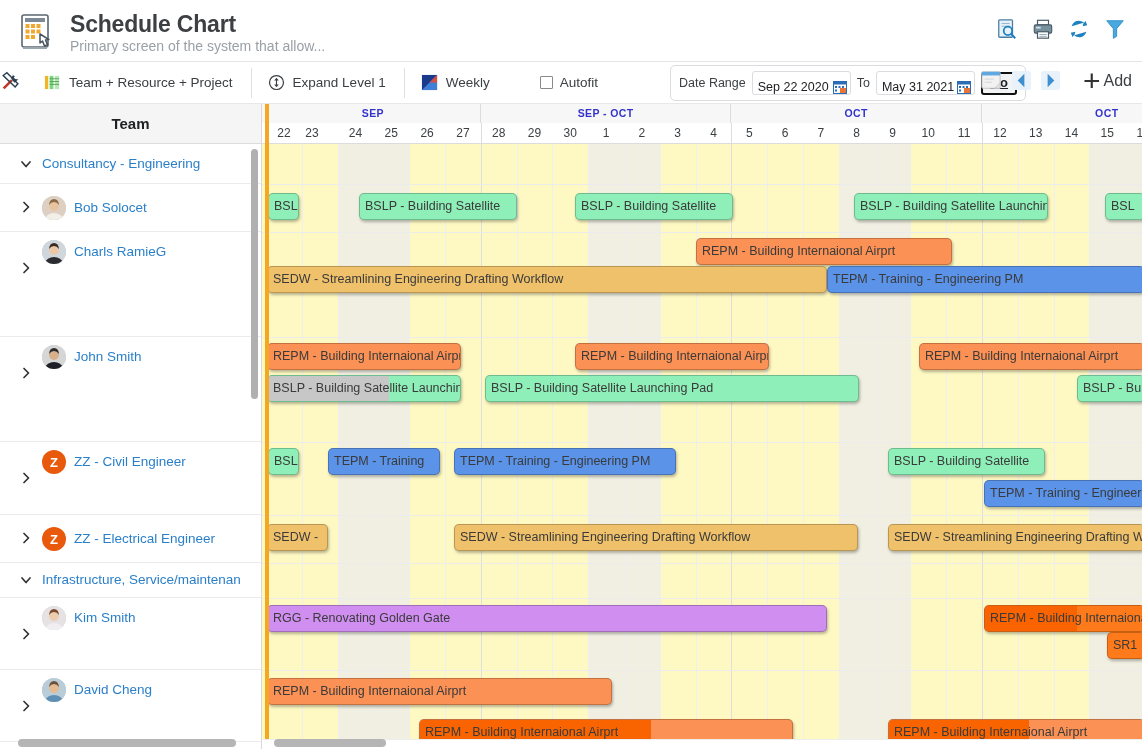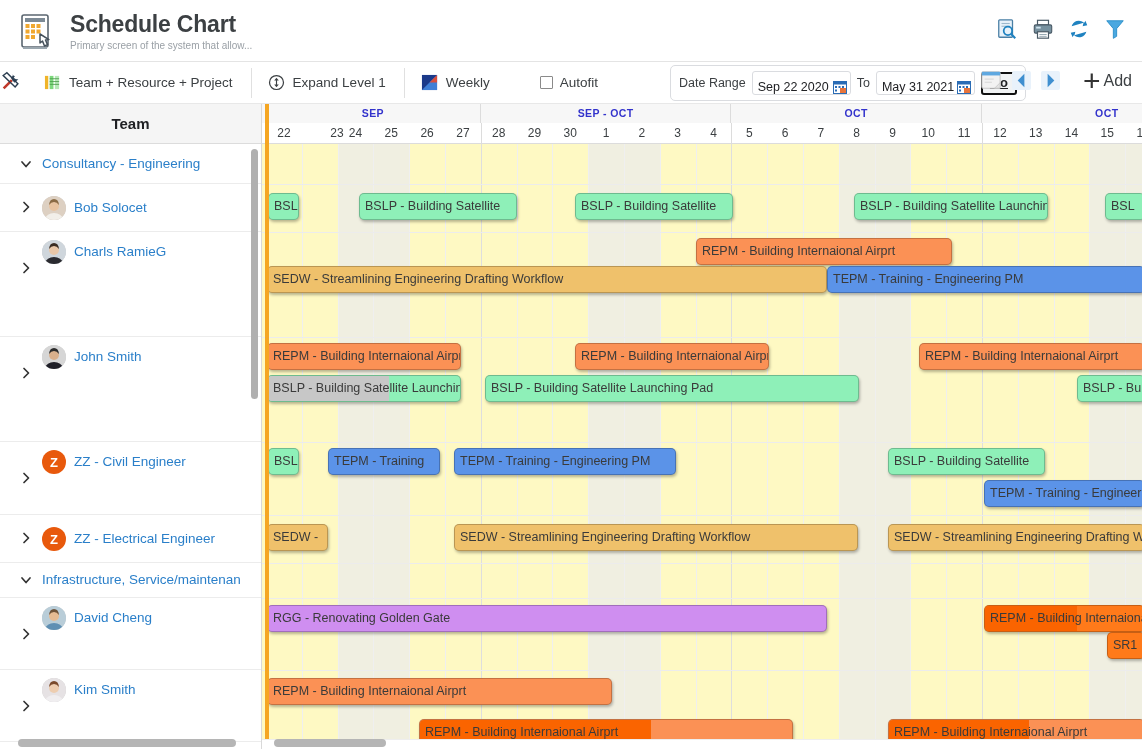--- a/index.html
+++ b/index.html
@@ -38,21 +38,21 @@
   }
   .header-titles { padding-top: 0px; }
   .page-title {
     font-size: 23px;
     font-weight: bold;
     color: #3c4043;
     letter-spacing: -0.2px;
     line-height: 28px;
   }
   .page-subtitle {
-    font-size: 10px;
+    font-size: 14px;
     color: #9aa0a6;
     line-height: 14px;
     margin-top: 1px;
   }
   .header-icons {
     position: absolute; right: 16px; top: 18px;
     display: flex; align-items: center; gap: 14px;
   }
   .hicon { width: 22px; height: 22px; cursor: pointer; display:block; }
 
@@ -619,62 +619,62 @@
             </div>
           </div>
           <div class="sb-row member" style="height: 72px; align-items: flex-start;">
             <span class="caret" style="margin-top: 28px;">
               <svg width="14" height="14" viewBox="0 0 14 14">
                 <path d="M5 2.5 L9.5 7 L5 11.5" fill="none" stroke="#333" stroke-width="1.7" stroke-linecap="round" stroke-linejoin="round"></path>
               </svg>
             </span>
             <div class="memberline" style="margin-top: 8px;">
               <span class="avatar"><svg viewBox="0 0 24 24" width="24" height="24">
+                  <rect width="24" height="24" fill="#e6e2e4"></rect>
+                  <path d="M2 24 q3 -7 10 -7 q7 0 10 7 z" fill="#f0eef0"></path>
+                  <circle cx="12" cy="10" r="5" fill="#edcdb0"></circle>
+                  <path d="M7 9 q0.5 -6 5 -6 q4.5 0 5 6 q-2 -3 -5 -3 q-3 0 -5 3 z" fill="#7a4a2c"></path>
+                </svg></span>
+              <span class="sb-label">Kim Smith</span>
+            </div>
+          </div>
+          <div class="sb-row member" style="height: 72px; align-items: flex-start;">
+            <span class="caret" style="margin-top: 28px;">
+              <svg width="14" height="14" viewBox="0 0 14 14">
+                <path d="M5 2.5 L9.5 7 L5 11.5" fill="none" stroke="#333" stroke-width="1.7" stroke-linecap="round" stroke-linejoin="round"></path>
+              </svg>
+            </span>
+            <div class="memberline" style="margin-top: 8px;">
+              <span class="avatar"><svg viewBox="0 0 24 24" width="24" height="24">
                   <rect width="24" height="24" fill="#b9cdd8"></rect>
                   <path d="M2 24 q3 -7 10 -7 q7 0 10 7 z" fill="#5f8fb3"></path>
                   <circle cx="12" cy="10" r="5" fill="#e5bb93"></circle>
                   <path d="M7 9 q0.5 -6 5 -6 q4.5 0 5 6 q-2 -3 -5 -3 q-3 0 -5 3 z" fill="#6d5238"></path>
                 </svg></span>
               <span class="sb-label">David Cheng</span>
-            </div>
-          </div>
-          <div class="sb-row member" style="height: 72px; align-items: flex-start;">
-            <span class="caret" style="margin-top: 28px;">
-              <svg width="14" height="14" viewBox="0 0 14 14">
-                <path d="M5 2.5 L9.5 7 L5 11.5" fill="none" stroke="#333" stroke-width="1.7" stroke-linecap="round" stroke-linejoin="round"></path>
-              </svg>
-            </span>
-            <div class="memberline" style="margin-top: 8px;">
-              <span class="avatar"><svg viewBox="0 0 24 24" width="24" height="24">
-                  <rect width="24" height="24" fill="#e6e2e4"></rect>
-                  <path d="M2 24 q3 -7 10 -7 q7 0 10 7 z" fill="#f0eef0"></path>
-                  <circle cx="12" cy="10" r="5" fill="#edcdb0"></circle>
-                  <path d="M7 9 q0.5 -6 5 -6 q4.5 0 5 6 q-2 -3 -5 -3 q-3 0 -5 3 z" fill="#7a4a2c"></path>
-                </svg></span>
-              <span class="sb-label">Kim Smith</span>
             </div>
           </div>
           <div class="sb-row member" style="height: 47px; align-items: flex-start;"></div>
         </div>
       <div class="sb-scroll" id="sb-scroll" style="top: 45px; height: 250px;"></div>
       <div class="sb-hscroll"></div>
     </div>
 
     <div class="gantt">
       <div class="today-line"></div>
       <div class="tl-head">
         <div class="tl-months" id="tl-months">
             <div class="tl-month" style="left: 4px; width: 214.8px;">SEP</div>
             <div class="tl-month" style="left: 218.8px; width: 250.6px;">SEP - OCT</div>
             <div class="tl-month" style="left: 469.4px; width: 250.6px;">OCT</div>
             <div class="tl-month" style="left: 720px; width: 250.6px;">OCT</div>
           </div>
         <div class="tl-days" id="tl-days">
             <div class="tl-day" style="left: 4px; width: 35.8px;">22</div>
-            <div class="tl-day" style="left: 57px; width: 35.8px;">23</div>
+            <div class="tl-day" style="left: 32px; width: 35.8px;">23</div>
             <div class="tl-day" style="left: 75.6px; width: 35.8px;">24</div>
             <div class="tl-day" style="left: 111.4px; width: 35.8px;">25</div>
             <div class="tl-day" style="left: 147.2px; width: 35.8px;">26</div>
             <div class="tl-day" style="left: 183px; width: 35.8px;">27</div>
             <div class="tl-day" style="left: 218.8px; width: 35.8px;">28</div>
             <div class="tl-day" style="left: 254.6px; width: 35.8px;">29</div>
             <div class="tl-day" style="left: 290.4px; width: 35.8px;">30</div>
             <div class="tl-day" style="left: 326.2px; width: 35.8px;">1</div>
             <div class="tl-day" style="left: 362px; width: 35.8px;">2</div>
             <div class="tl-day" style="left: 397.8px; width: 35.8px;">3</div>

